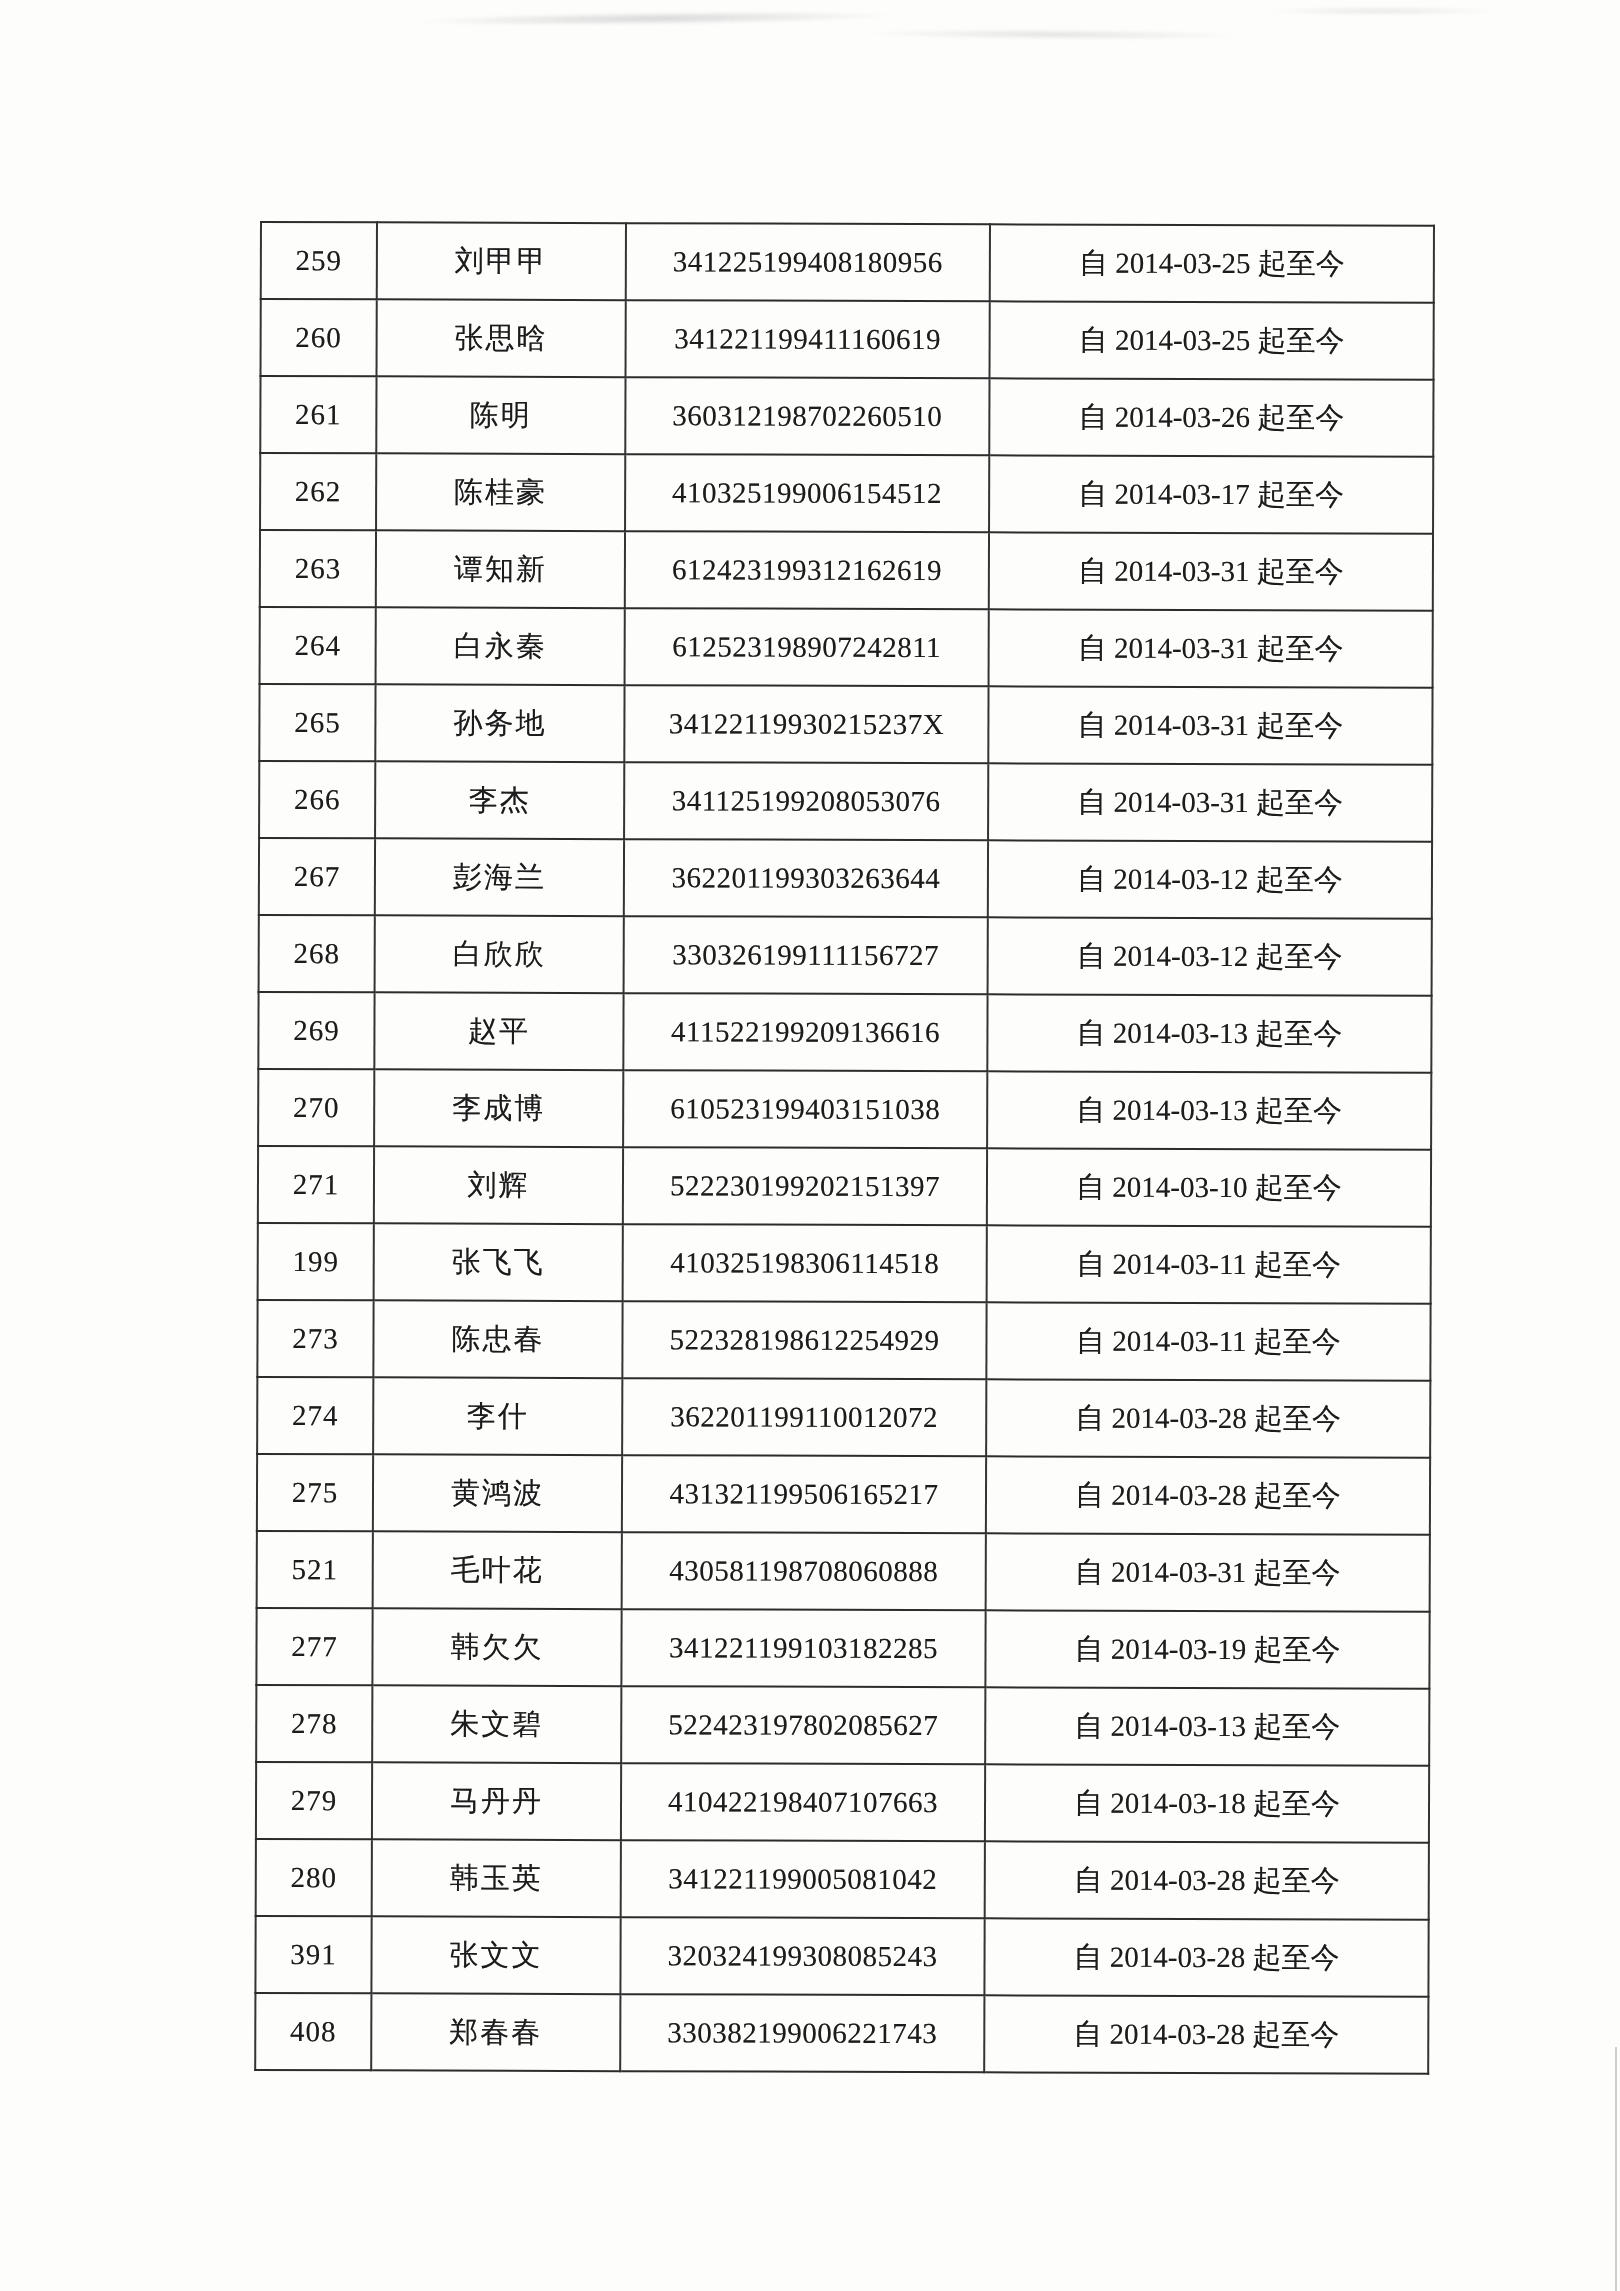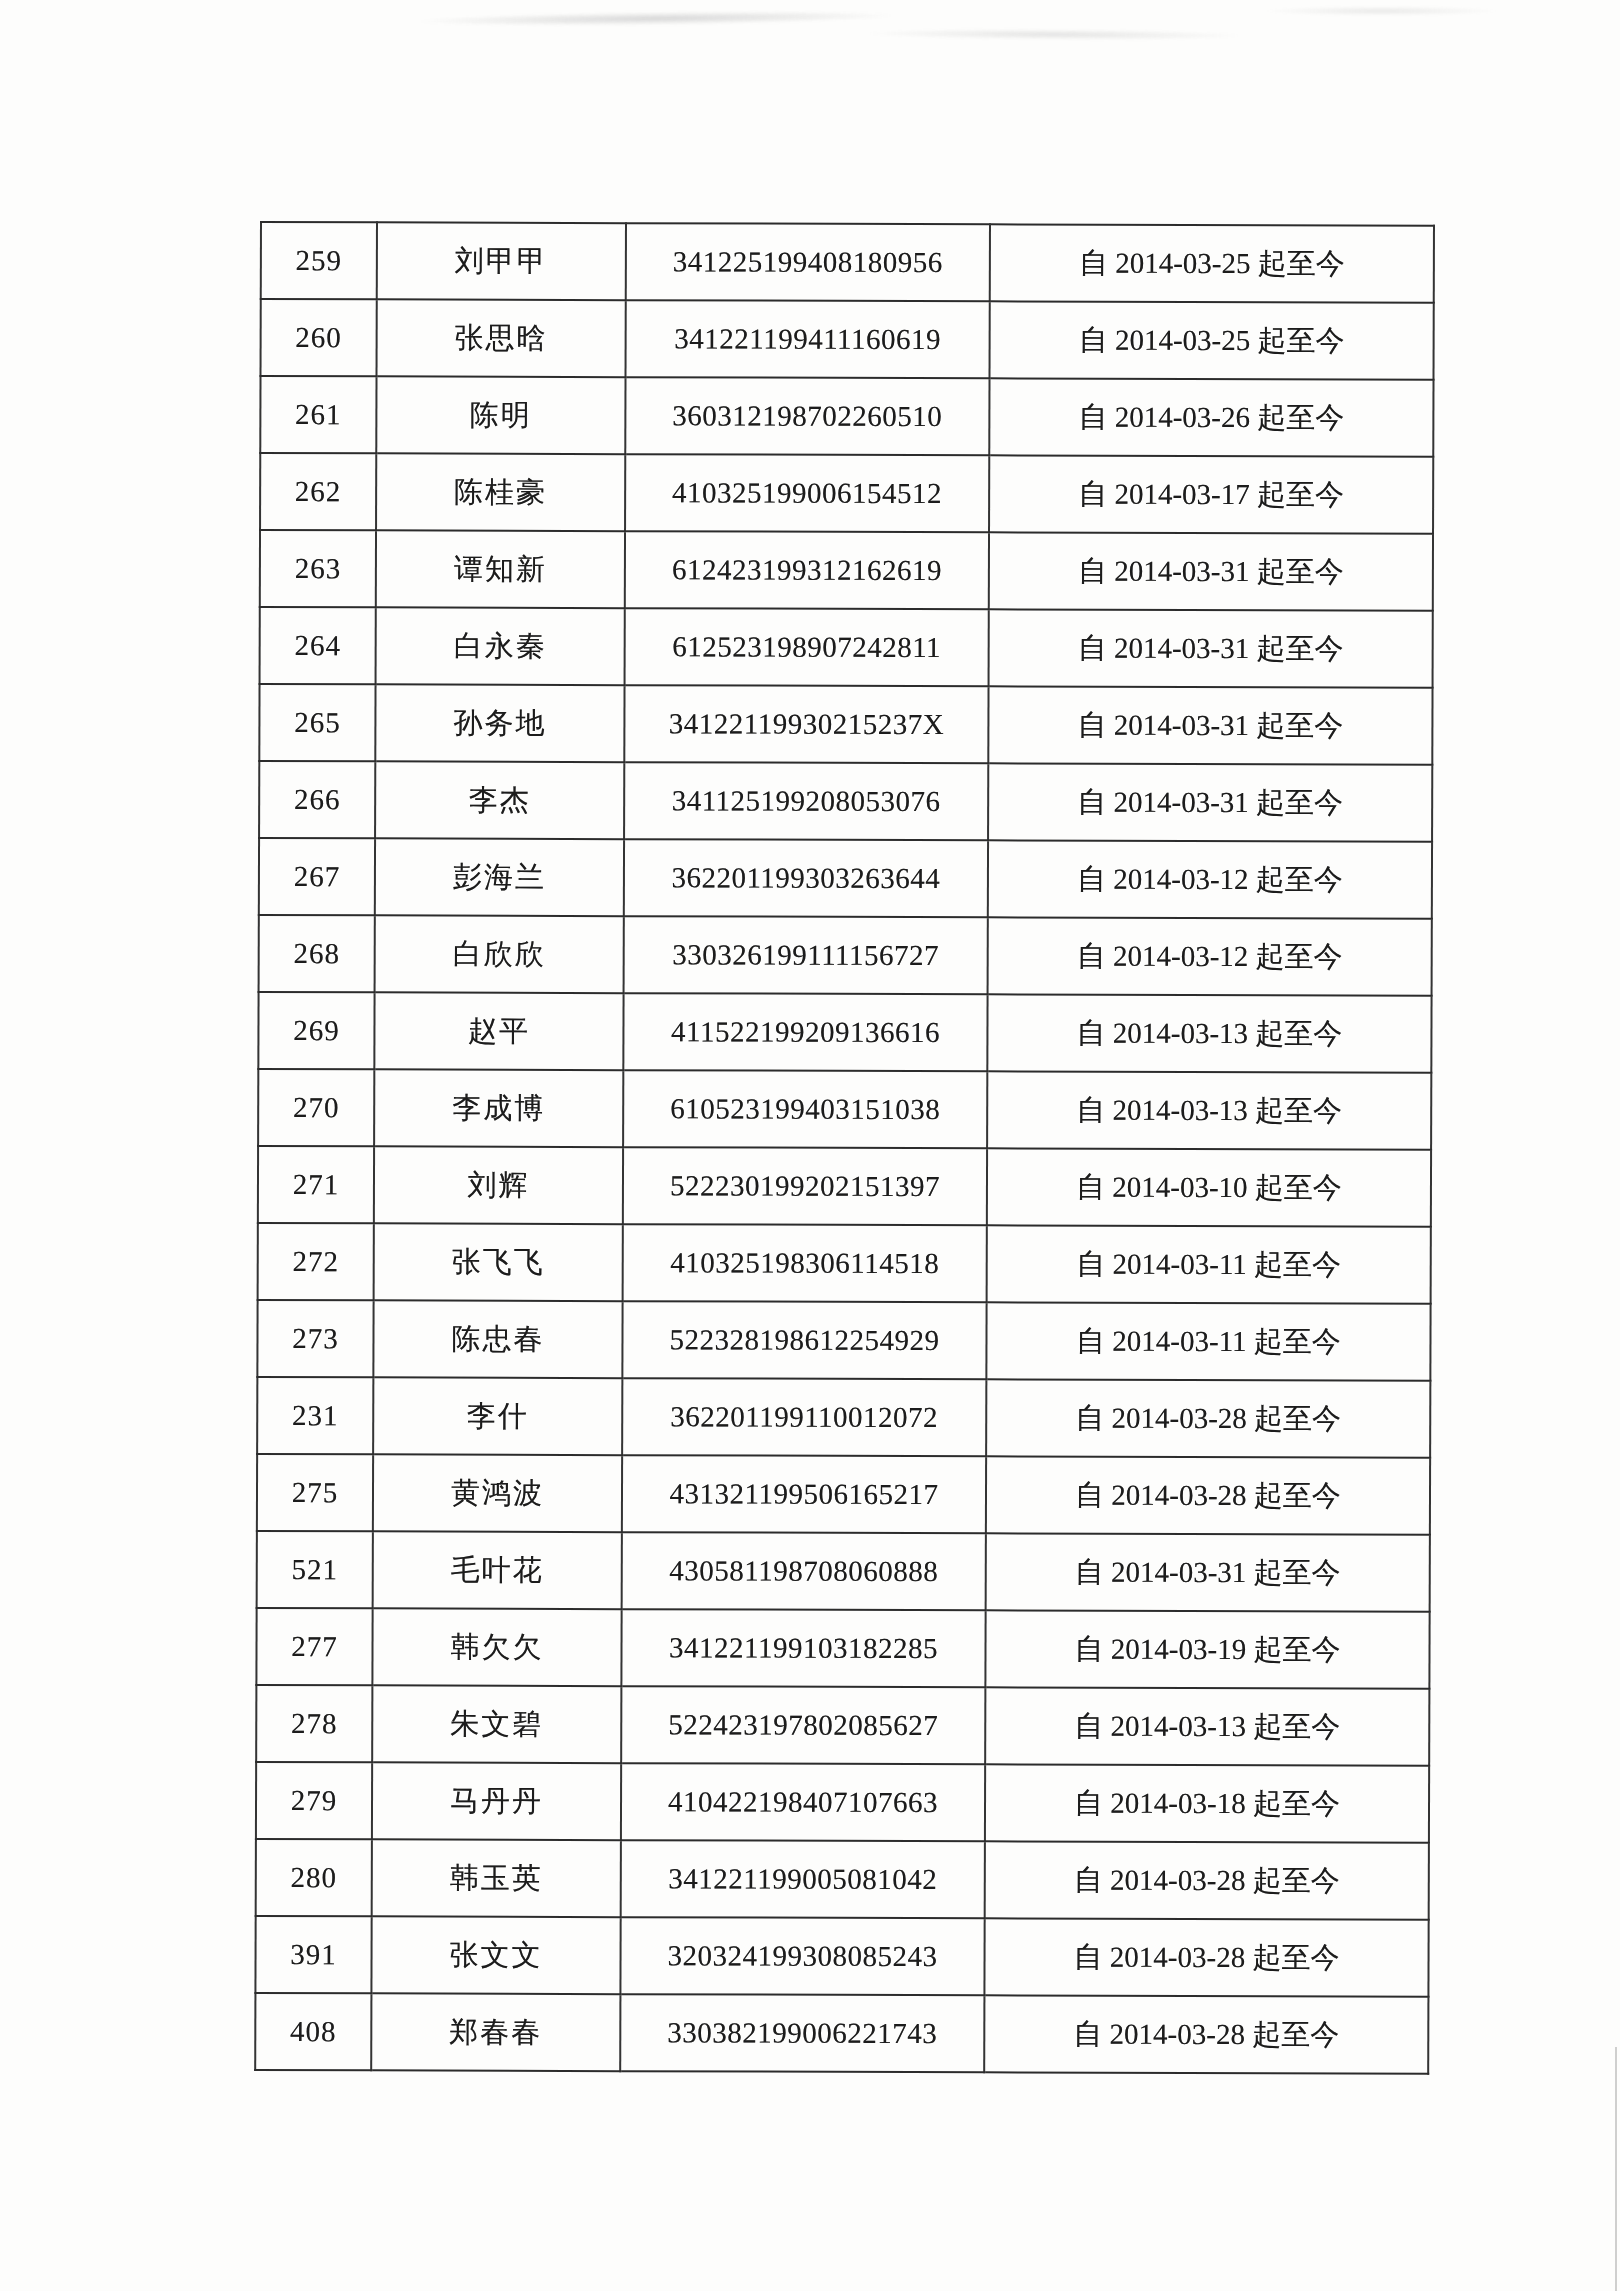--- a/index.html
+++ b/index.html
@@ -176,33 +176,33 @@
           <td class="cell cell-id">610523199403151038</td>
           <td class="cell cell-period">自 2014-03-13 起至今</td>
         </tr>
         <tr>
           <td class="cell cell-no">271</td>
           <td class="cell cell-name">刘辉</td>
           <td class="cell cell-id">522230199202151397</td>
           <td class="cell cell-period">自 2014-03-10 起至今</td>
         </tr>
         <tr>
-          <td class="cell cell-no">272</td>
+          <td class="cell cell-no">199</td>
           <td class="cell cell-name">张飞飞</td>
           <td class="cell cell-id">410325198306114518</td>
           <td class="cell cell-period">自 2014-03-11 起至今</td>
         </tr>
         <tr>
           <td class="cell cell-no">273</td>
           <td class="cell cell-name">陈忠春</td>
           <td class="cell cell-id">522328198612254929</td>
           <td class="cell cell-period">自 2014-03-11 起至今</td>
         </tr>
         <tr>
-          <td class="cell cell-no">231</td>
+          <td class="cell cell-no">274</td>
           <td class="cell cell-name">李什</td>
           <td class="cell cell-id">362201199110012072</td>
           <td class="cell cell-period">自 2014-03-28 起至今</td>
         </tr>
         <tr>
           <td class="cell cell-no">275</td>
           <td class="cell cell-name">黄鸿波</td>
           <td class="cell cell-id">431321199506165217</td>
           <td class="cell cell-period">自 2014-03-28 起至今</td>
         </tr>

